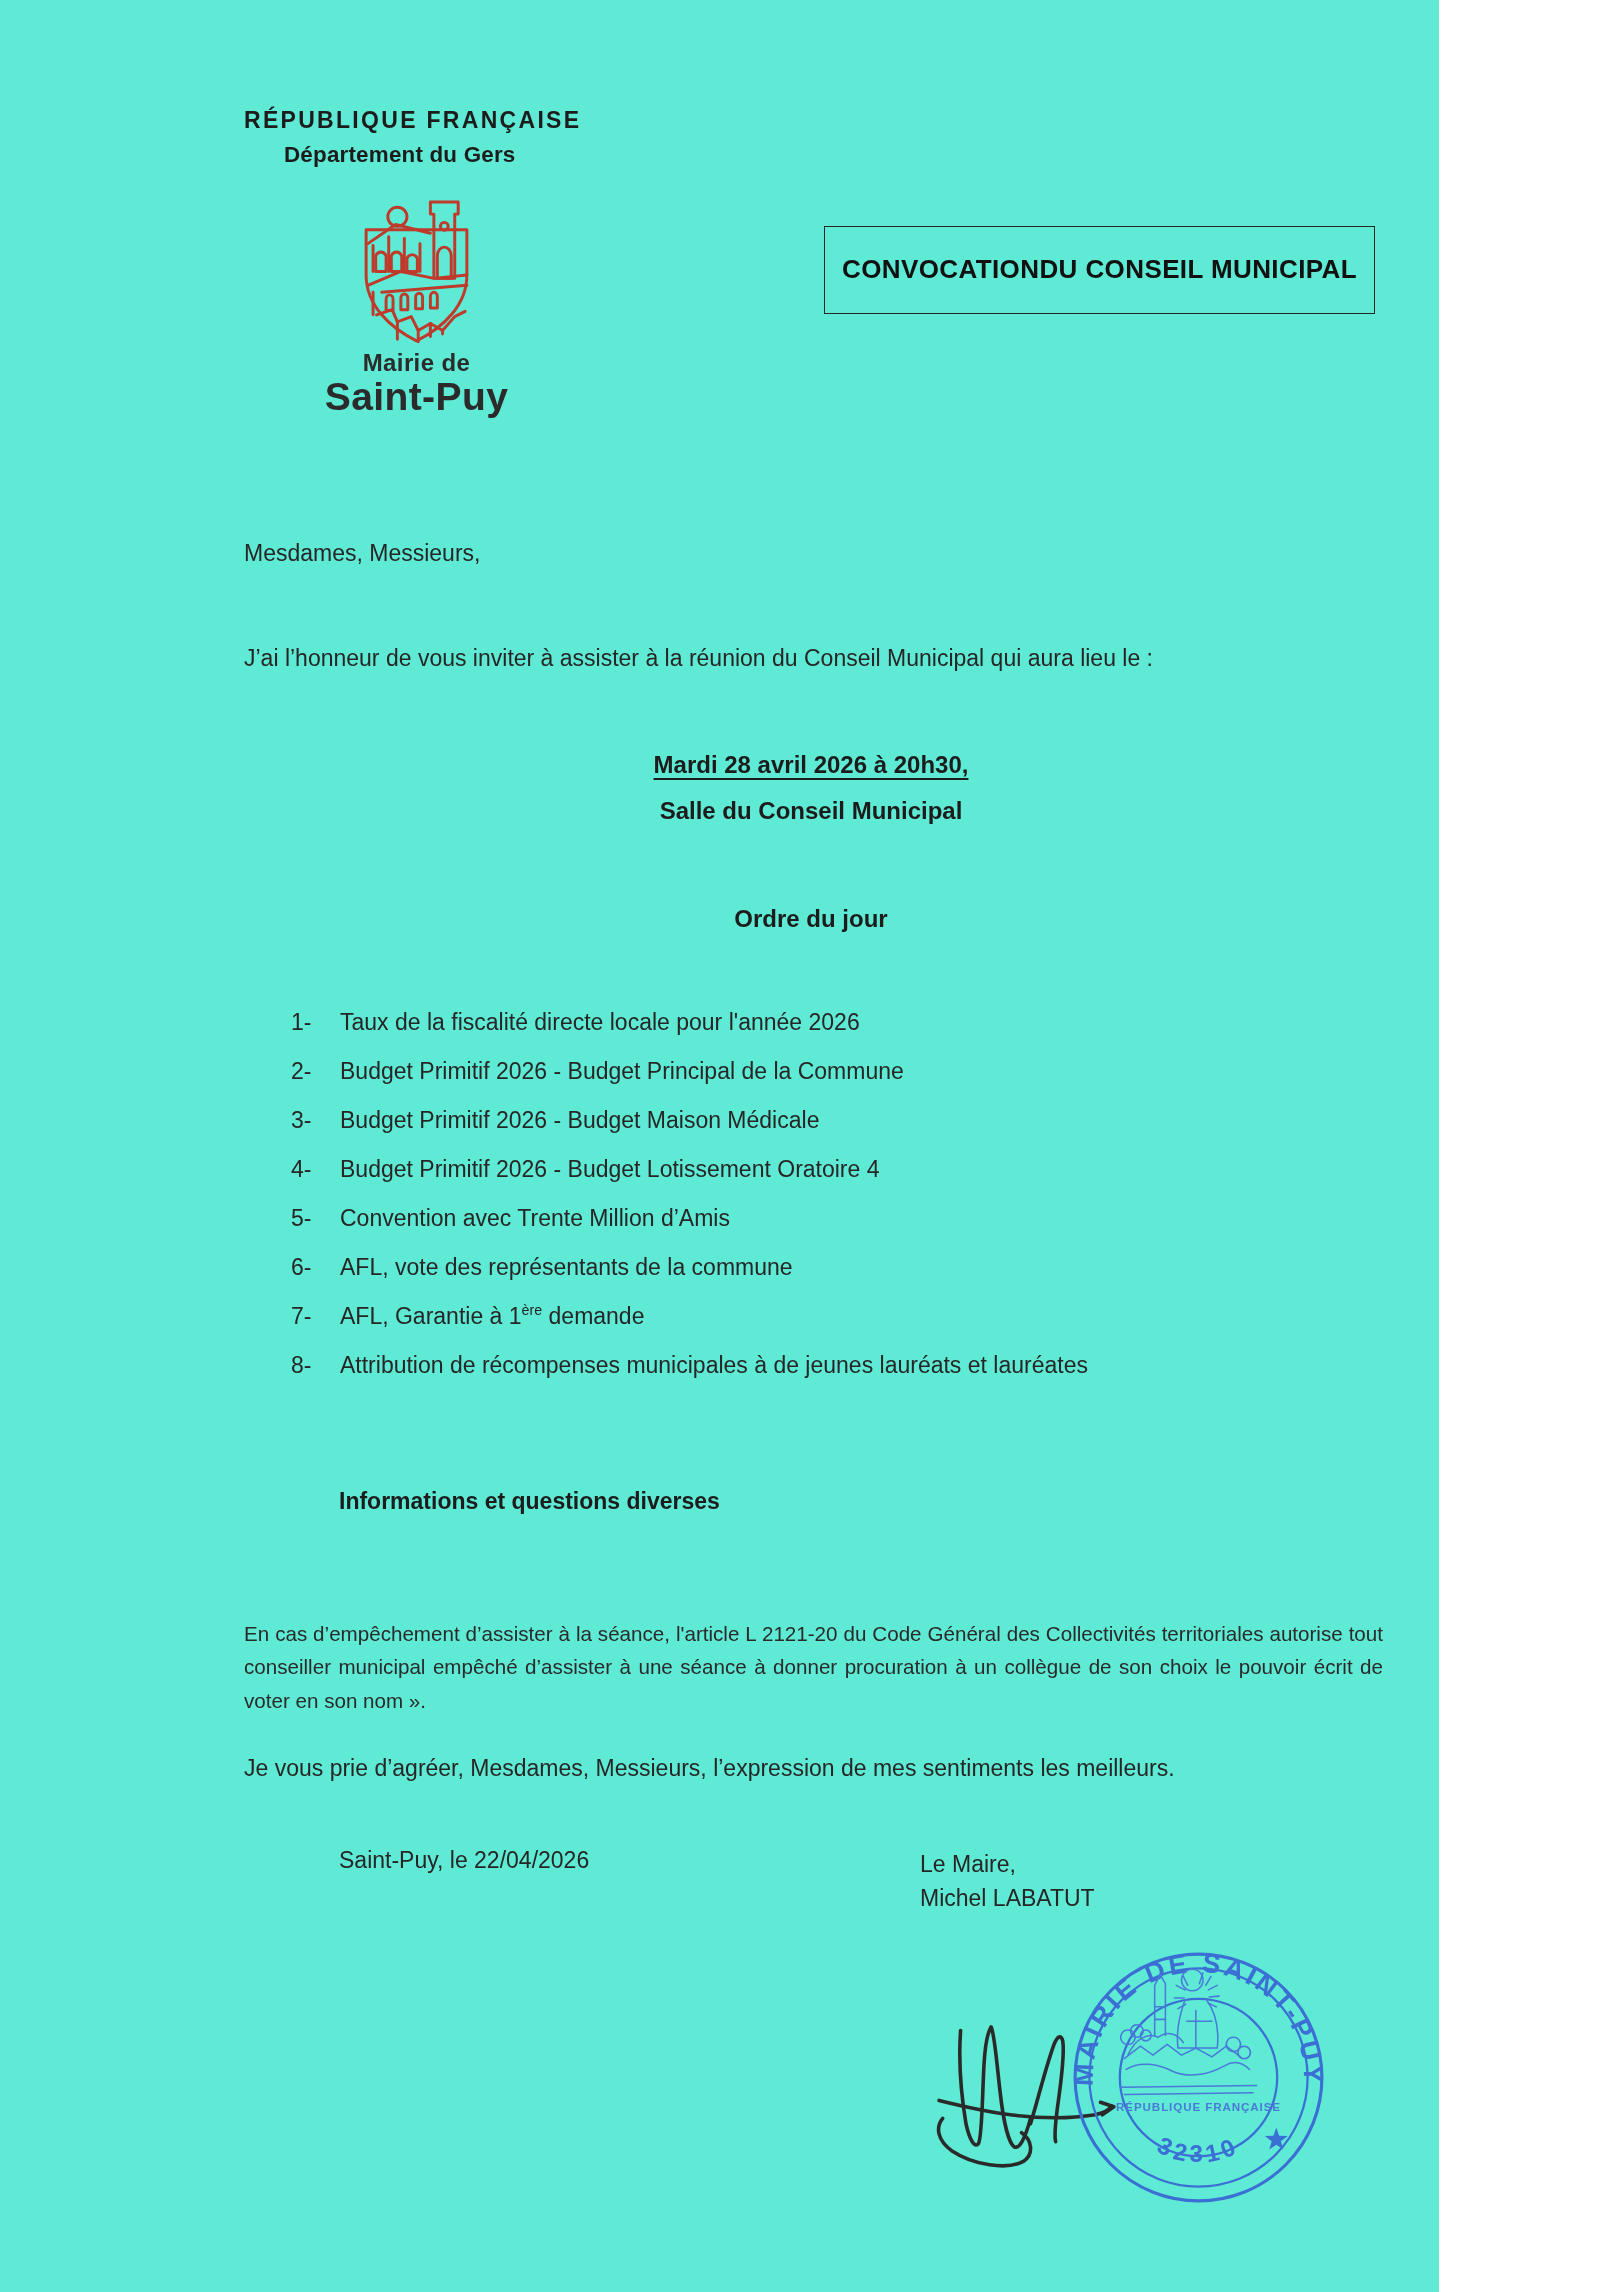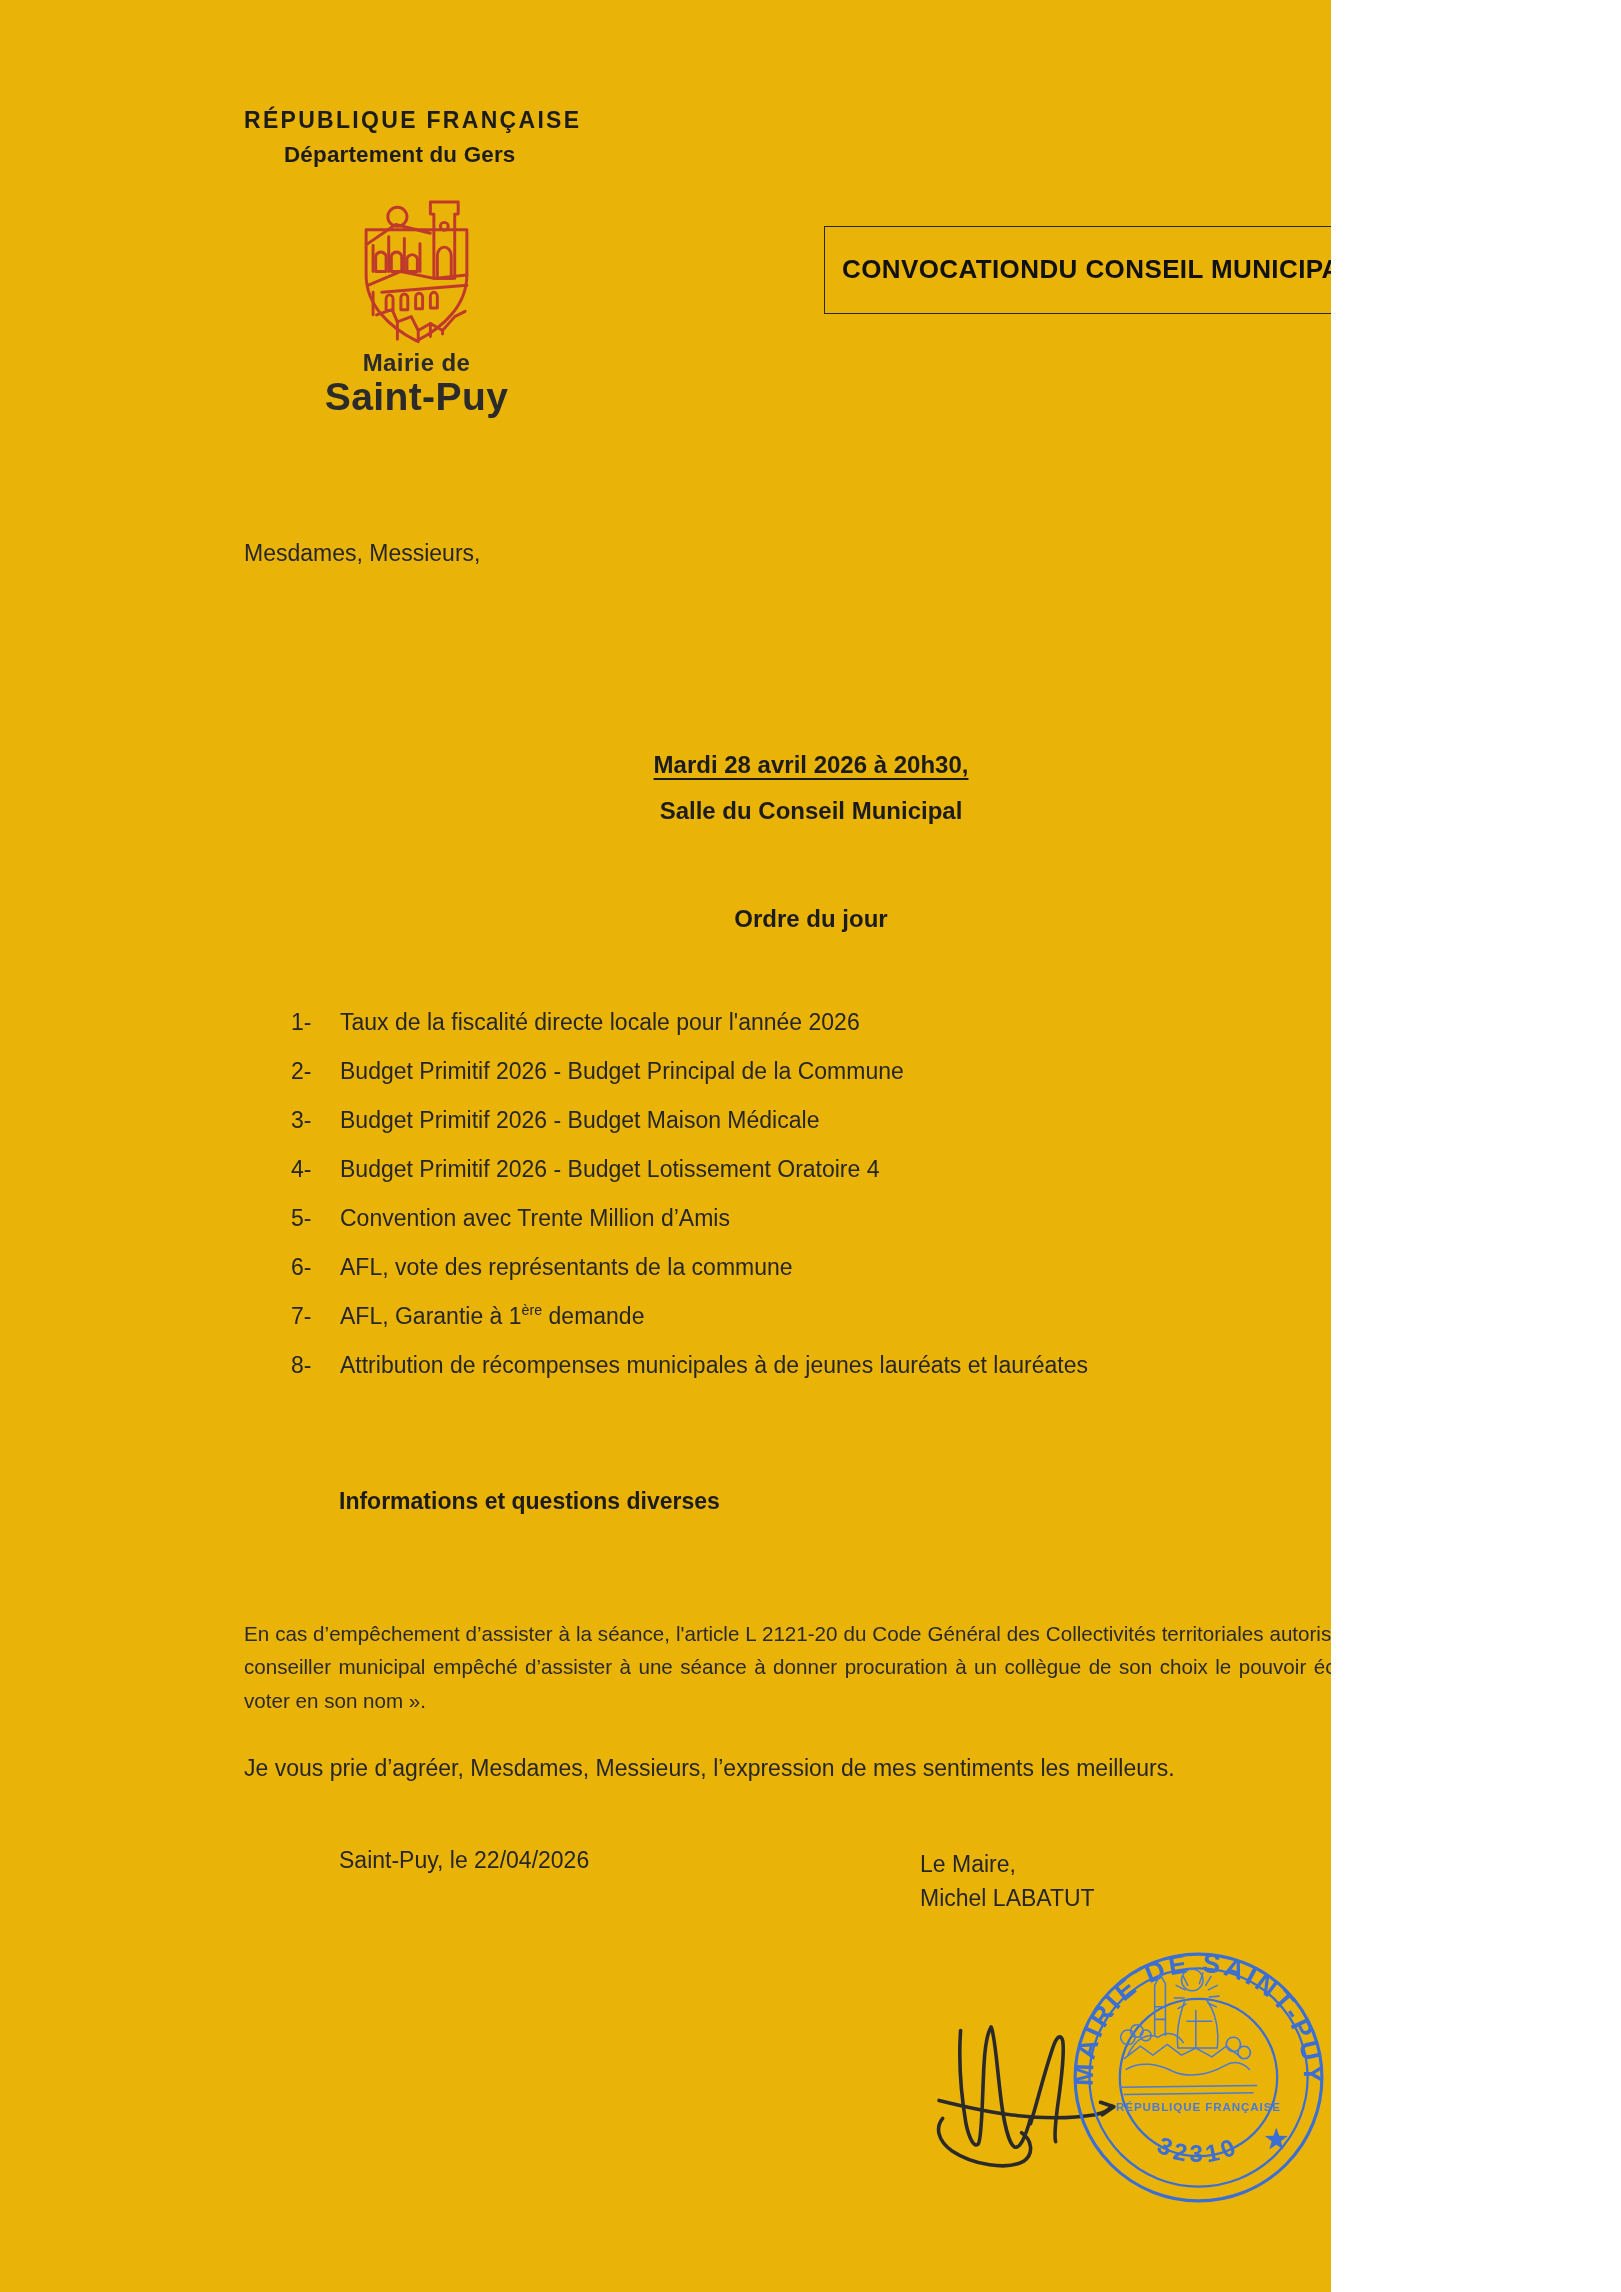--- a/index.html
+++ b/index.html
@@ -7,23 +7,23 @@
     margin: 0;
     padding: 0;
     background: #ffffff;
   }
   body {
     font-family: "Liberation Sans", sans-serif;
     color: #1a1a1a;
   }
   .page {
     position: relative;
-    width: 1331px;
+    width: 1439px;
     height: 2293px;
-    background: #eab308;
+    background: #5eead4;
     overflow: hidden;
     box-sizing: border-box;
   }
 
   
   .header-block {
     position: absolute;
     left: 244px;
     top: 107px;
     width: 555px;
@@ -285,20 +285,21 @@
     <div class="logo-mairie">Mairie de</div>
     <div class="logo-saintpuy">Saint-Puy</div>
   </div>
 
   <div class="convocation-box">
     <div class="convocation-line">CONVOCATION</div>
     <div class="convocation-line">DU CONSEIL MUNICIPAL</div>
   </div>
 
   <div class="salutation">Mesdames, Messieurs,</div>
+  <div class="intro">J’ai l’honneur de vous inviter à assister à la réunion du Conseil Municipal qui aura lieu le :</div>
 
   <div class="meeting-date">
     <span class="u">Mardi 28 avril 2026 à 20h30,</span>
   </div>
   <div class="meeting-place">Salle du Conseil Municipal</div>
   <div class="agenda-title">Ordre du jour</div>
 
   <div class="agenda-list" id="agenda-list">
       <div class="agenda-item">
         <span class="agenda-num">1-</span>

